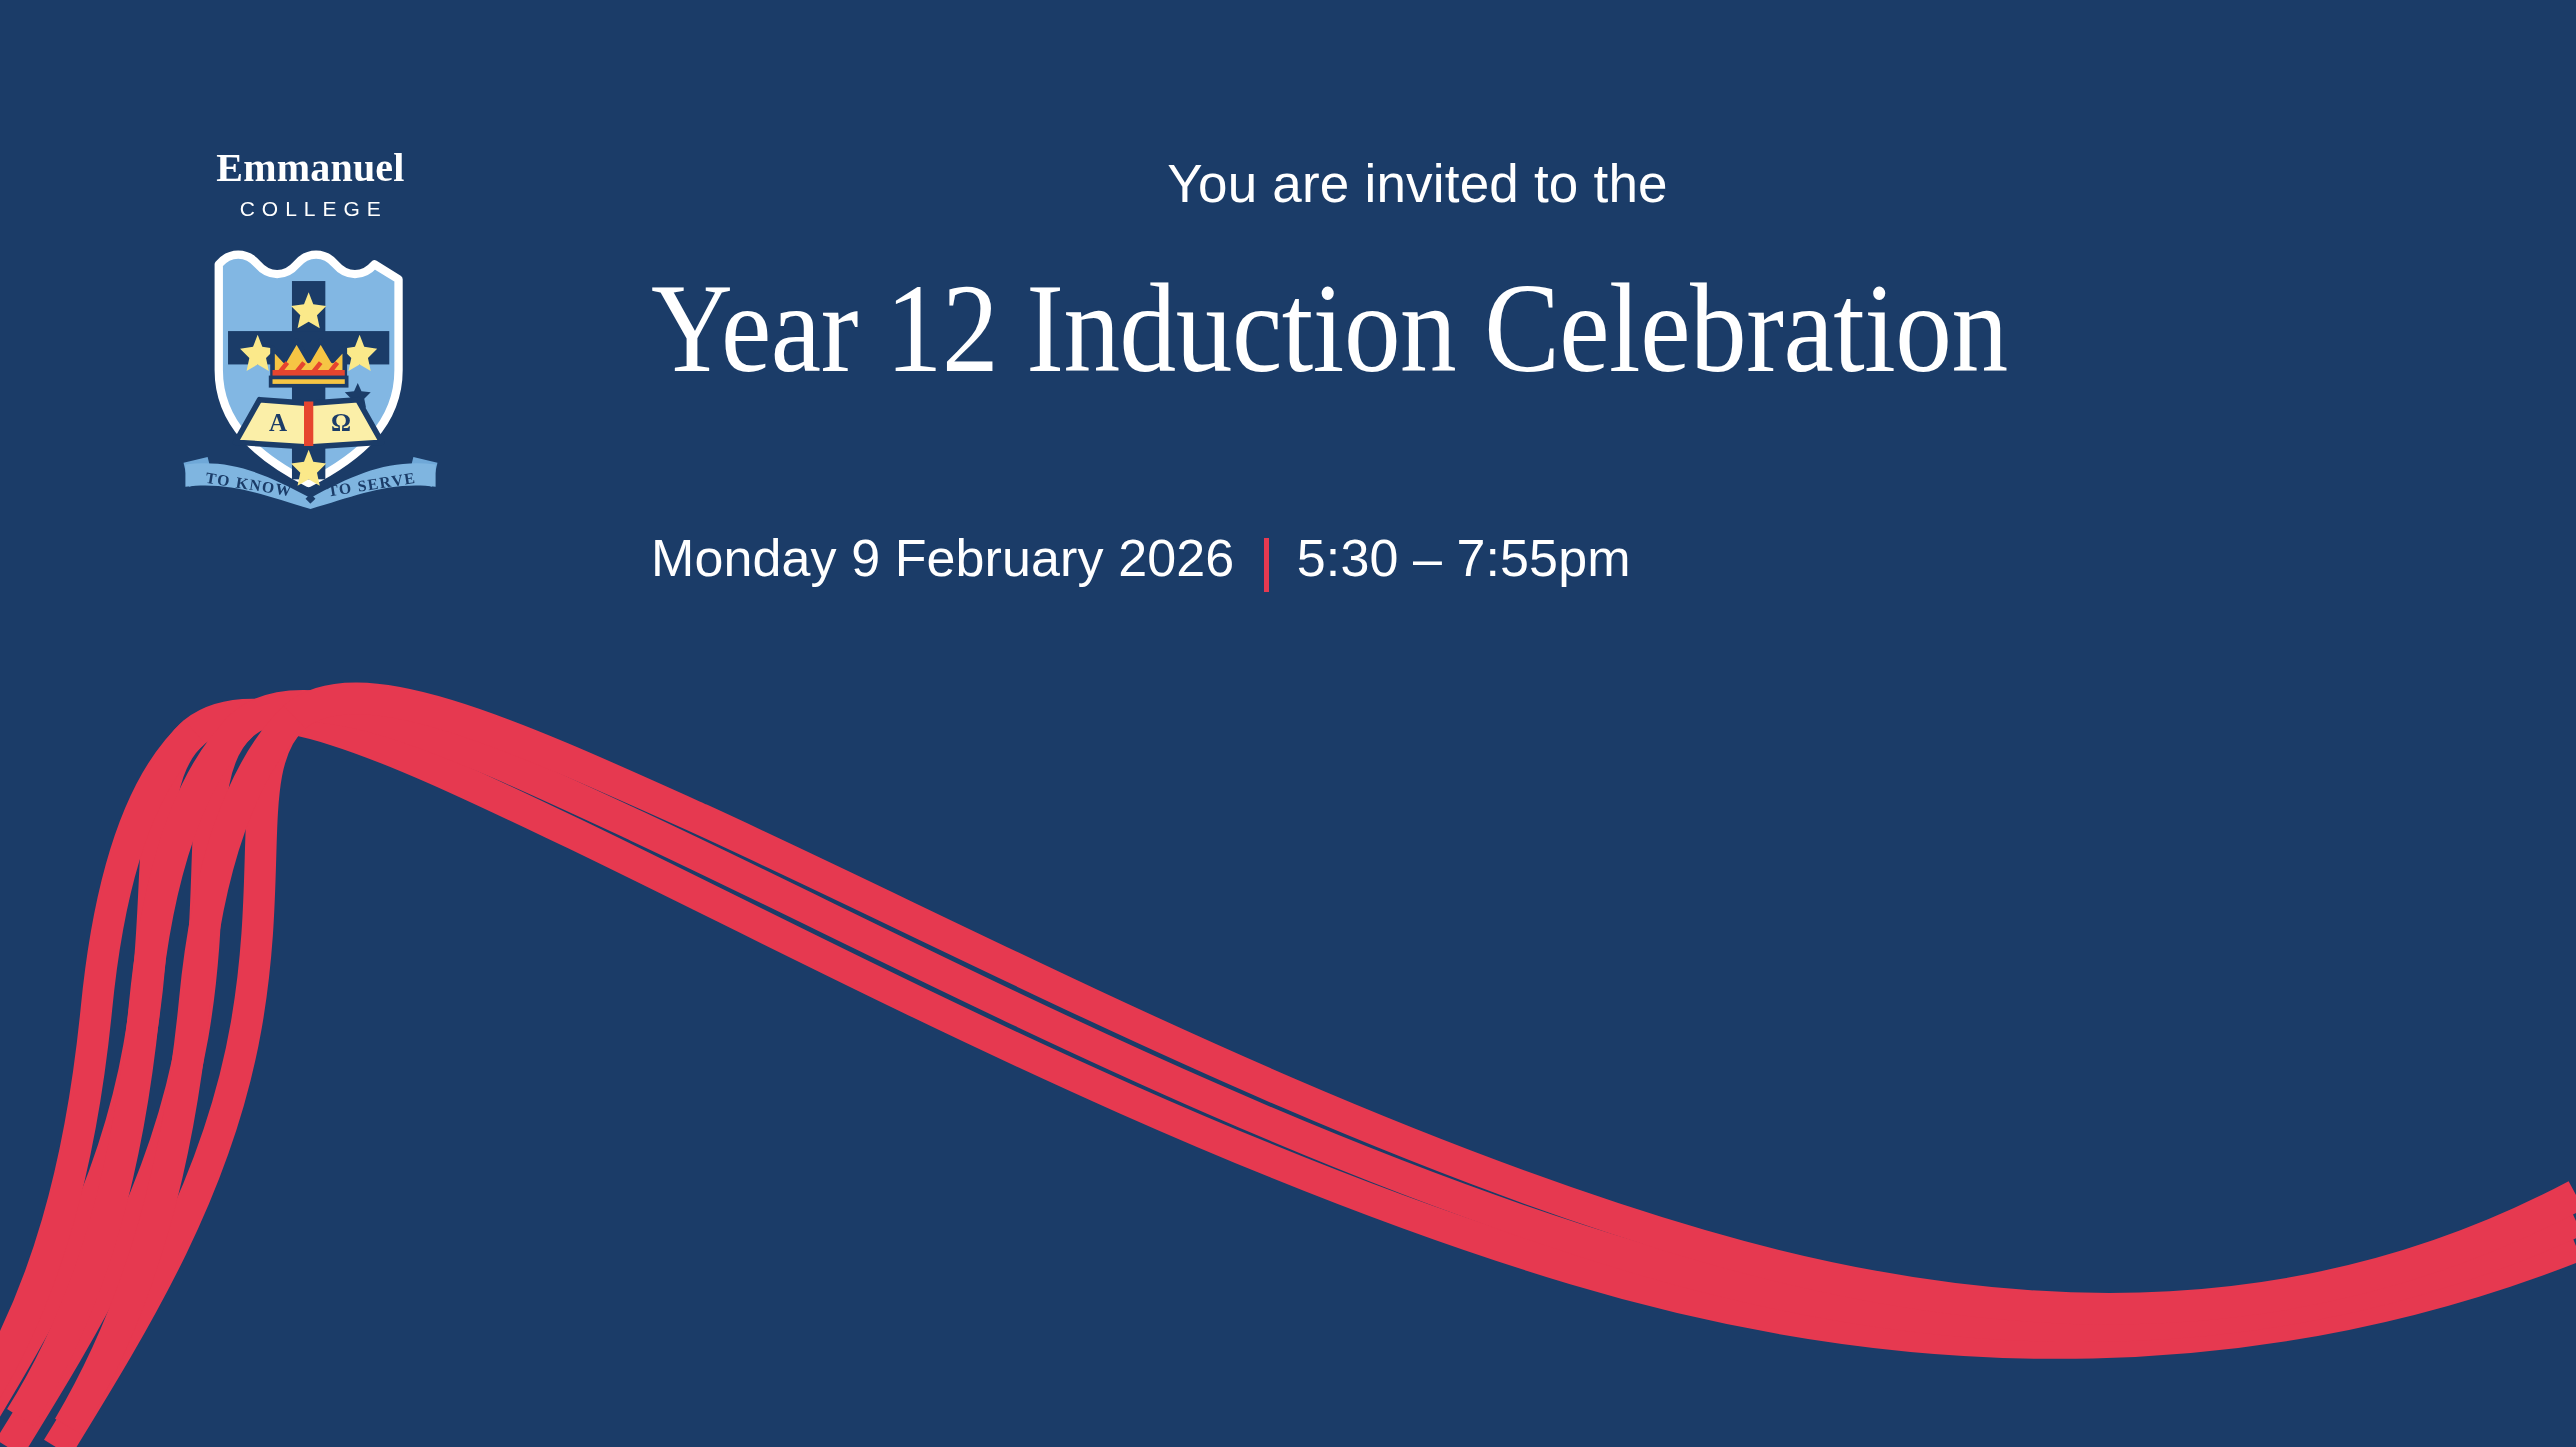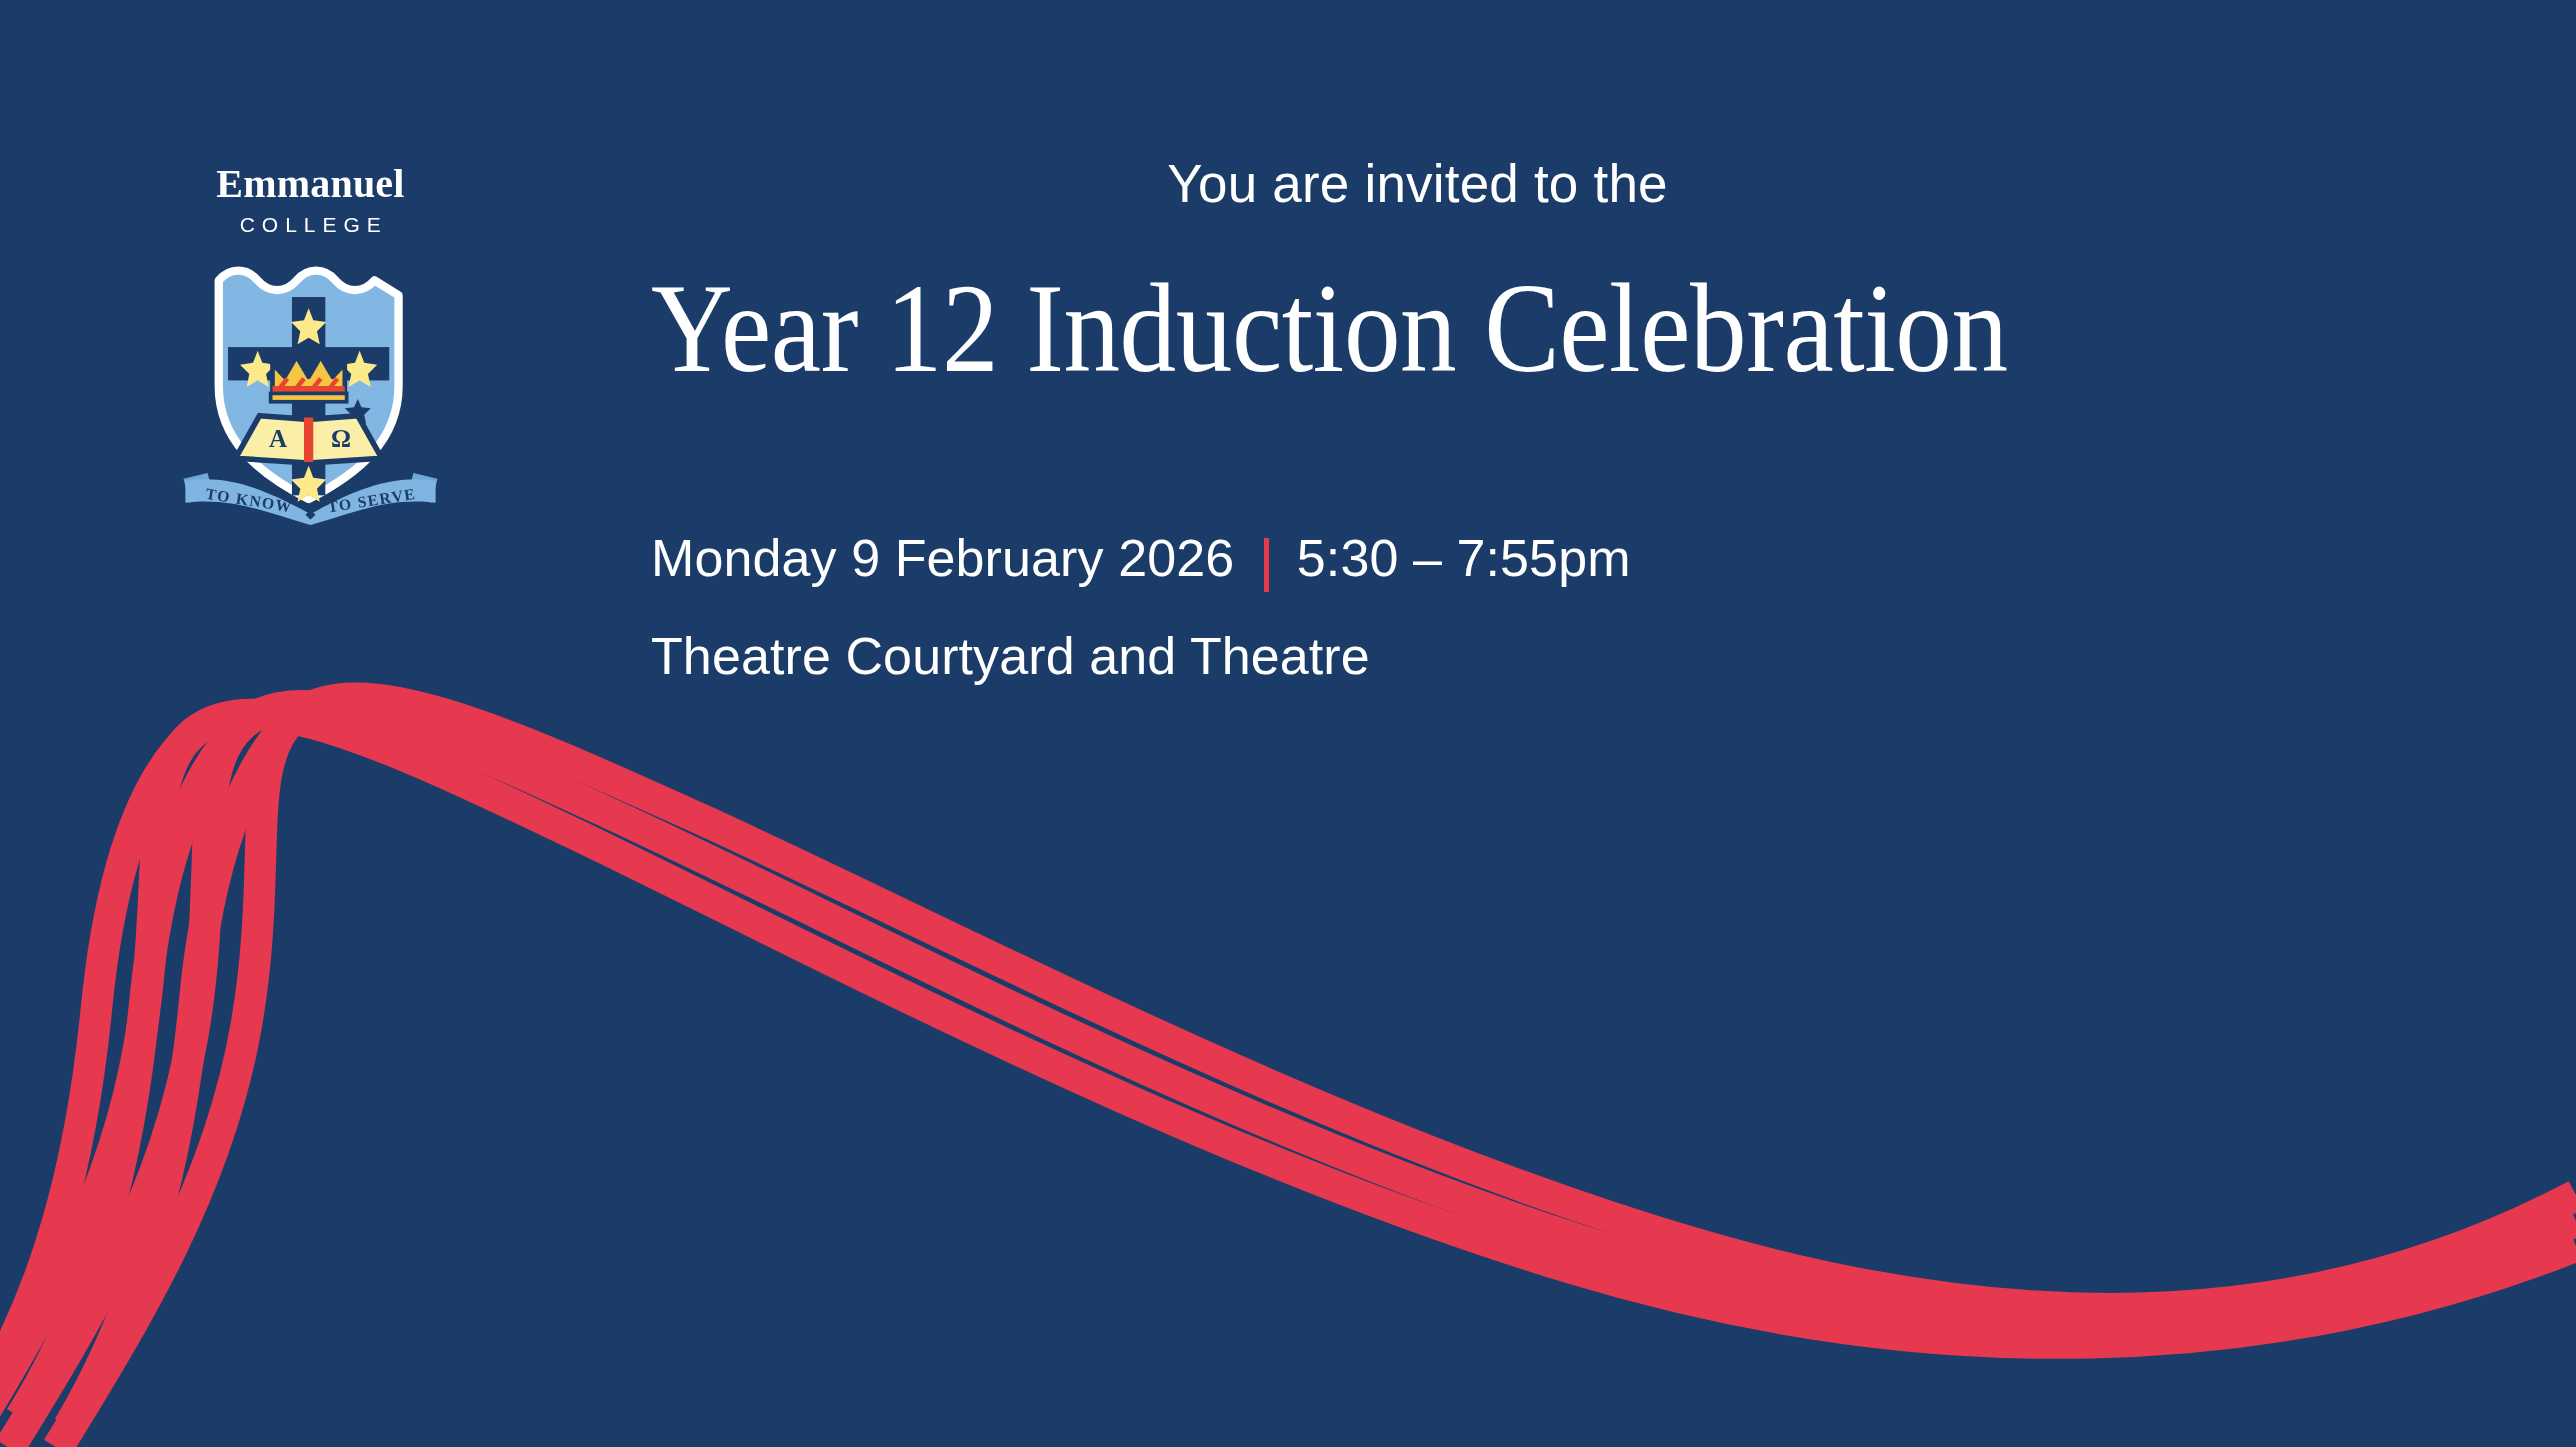--- a/index.html
+++ b/index.html
@@ -24,21 +24,21 @@
     width: 2576px;
     height: 1448px;
     z-index: 1;
     pointer-events: none;
   }
 
   
   .crest-block {
     position: absolute;
     left: 176px;
-    top: 164px;
+    top: 148px;
     width: 269px;
     z-index: 3;
   }
   .wordmark {
     text-align: center;
     color: #ffffff;
   }
   .wordmark-name {
     font-family: "Liberation Serif", serif;
     font-size: 40px;
@@ -245,21 +245,18 @@
     <div class="eyebrow">You are invited to the</div>
 
     <h1 class="headline">Year 12 Induction Celebration</h1>
 
     <div class="details">
       <div class="detail-line">
         <span>Monday 9 February 2026</span>
         <span class="sep-bar"></span>
         <span>5:30 – 7:55pm</span>
       </div>
-      <div class="detail-line">
-        <span>Theatre Courtyard and Theatre</span>
-      </div>
     </div>
 
   </div>
 
 </div>
 
 
 </body></html>

